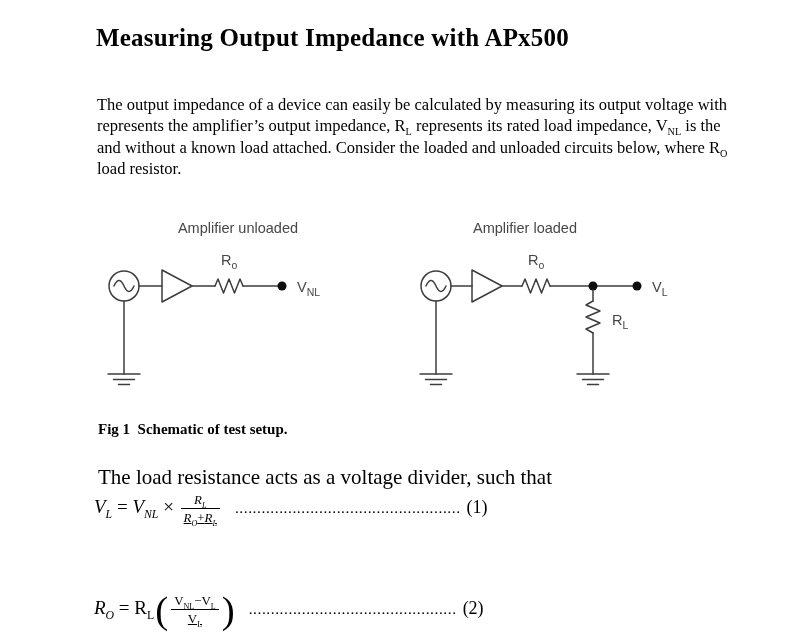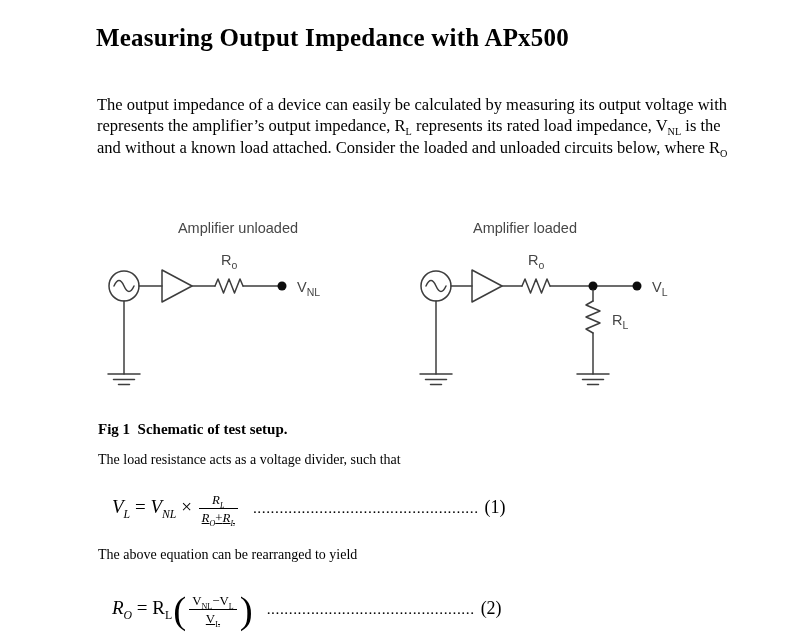--- a/index.html
+++ b/index.html
@@ -17,25 +17,25 @@
   .schematic{position:absolute;top:217px;}
   #svg-unloaded{left:85px;}
   #svg-loaded{left:400px;}
   .sch-label{font-family:"Liberation Sans",sans-serif;font-size:14.5px;fill:#474747;}
   .sch-part-label{font-family:"Liberation Sans",sans-serif;font-size:14.5px;fill:#464646;}
   .svgsub{font-size:10.5px;}
   .wire{stroke:#3d3d3d;stroke-width:1.5;fill:none;stroke-linecap:round;stroke-linejoin:round;}
   .dotnode{fill:#0d0d0d;stroke:none;}
 
   .caption{position:absolute;left:98px;top:411px;font-size:15px;font-weight:bold;white-space:pre;margin-top:10px;}
-  .bodyline{position:absolute;left:98px;font-size:14px;}
+  .bodyline{position:absolute;left:98px;font-size:21px;margin-top:13px;}
   #divider-text{top:452px;}
   #rearranged-text{top:547px;}
 
-  .equation{position:absolute;left:112px;font-size:19px;line-height:40px;white-space:nowrap;}
+  .equation{position:absolute;left:94px;font-size:19px;line-height:40px;white-space:nowrap;}
   #equation-1{top:487px;}
   #equation-2{top:588px;}
   .frac{display:inline-block;vertical-align:middle;font-size:0.68em;text-align:center;
         line-height:1.18;margin:0 2px;}
   .frac .num{display:block;border-bottom:1.3px solid #000;padding:0 3px 1px;}
   .frac .den{display:block;padding:1px 3px 0;text-decoration:underline;}
   .paren{font-size:2.05em;font-style:normal;vertical-align:middle;line-height:0;padding:0 1px;}
   .dots{font-size:15.5px;letter-spacing:0.55px;margin-left:13px;font-style:normal;}
   .eq-num{font-size:18px;margin-left:6px;font-style:normal;}
 </style>
@@ -43,20 +43,21 @@
 <body>
 
 <div class="page">
 
   <h1 class="title">Measuring Output Impedance with APx500</h1>
 
   <div class="para">
       <div class="pline"><span>The output impedance of a device can easily be calculated by measuring its output voltage with</span></div>
       <div class="pline"><span>represents the amplifier’s output impedance, R</span><sub>L</sub><span> represents its rated load impedance, V</span><sub>NL</sub><span> is the</span></div>
       <div class="pline"><span>and without a known load attached. Consider the loaded and unloaded circuits below, where R</span><sub>O</sub></div>
+      <div class="pline"><span>load resistor.</span></div>
     </div>
 
   <svg id="svg-unloaded" class="schematic" width="270" height="178" viewBox="0 0 270 178">
     <text class="sch-label" x="153" y="16" text-anchor="middle">Amplifier unloaded</text>
     <g>
       <circle class="wire" cx="39" cy="69" r="15"></circle>
       <path class="wire" d="M29 69 q5 -11 10 0 q5 11 10 0"></path>
     </g>
     <line class="wire" x1="54" y1="69" x2="77" y2="69"></line>
     <path class="wire" d="M77 53 L77 85 L107 69 Z"></path>
@@ -107,19 +108,18 @@
   </svg>
 
   <div class="caption">Fig 1  Schematic of test setup.</div>
 
   <div id="divider-text" class="bodyline">The load resistance acts as a voltage divider, such that</div>
 
   <div id="equation-1" class="equation">
     <span class="eq-content"><span class="it">V</span><sub class="it">L</sub><span> = </span><span class="it">V</span><sub class="it">NL</sub><span> × </span><span class="frac"><span class="num"><span class="it">R</span><sub class="it">L</sub></span><span class="den"><span class="it">R</span><sub class="it">O</sub><span>+</span><span class="it">R</span><sub class="it">L</sub></span></span></span><span class="dots">...................................................</span><span class="eq-num">(1)</span>
   </div>
 
-  <div id="rearranged-text" class="bodyline">The above equation can be rearranged to yield</div>
 
   <div id="equation-2" class="equation">
     <span class="eq-content"><span class="it">R</span><sub class="it">O</sub><span> = </span><span>R</span><sub>L</sub><span class="paren">(</span><span class="frac"><span class="num"><span>V</span><sub>NL</sub><span>−</span><span>V</span><sub>L</sub></span><span class="den"><span>V</span><sub>L</sub></span></span><span class="paren">)</span></span><span class="dots">...............................................</span><span class="eq-num">(2)</span>
   </div>
 
 </div>
 
 </body></html>

